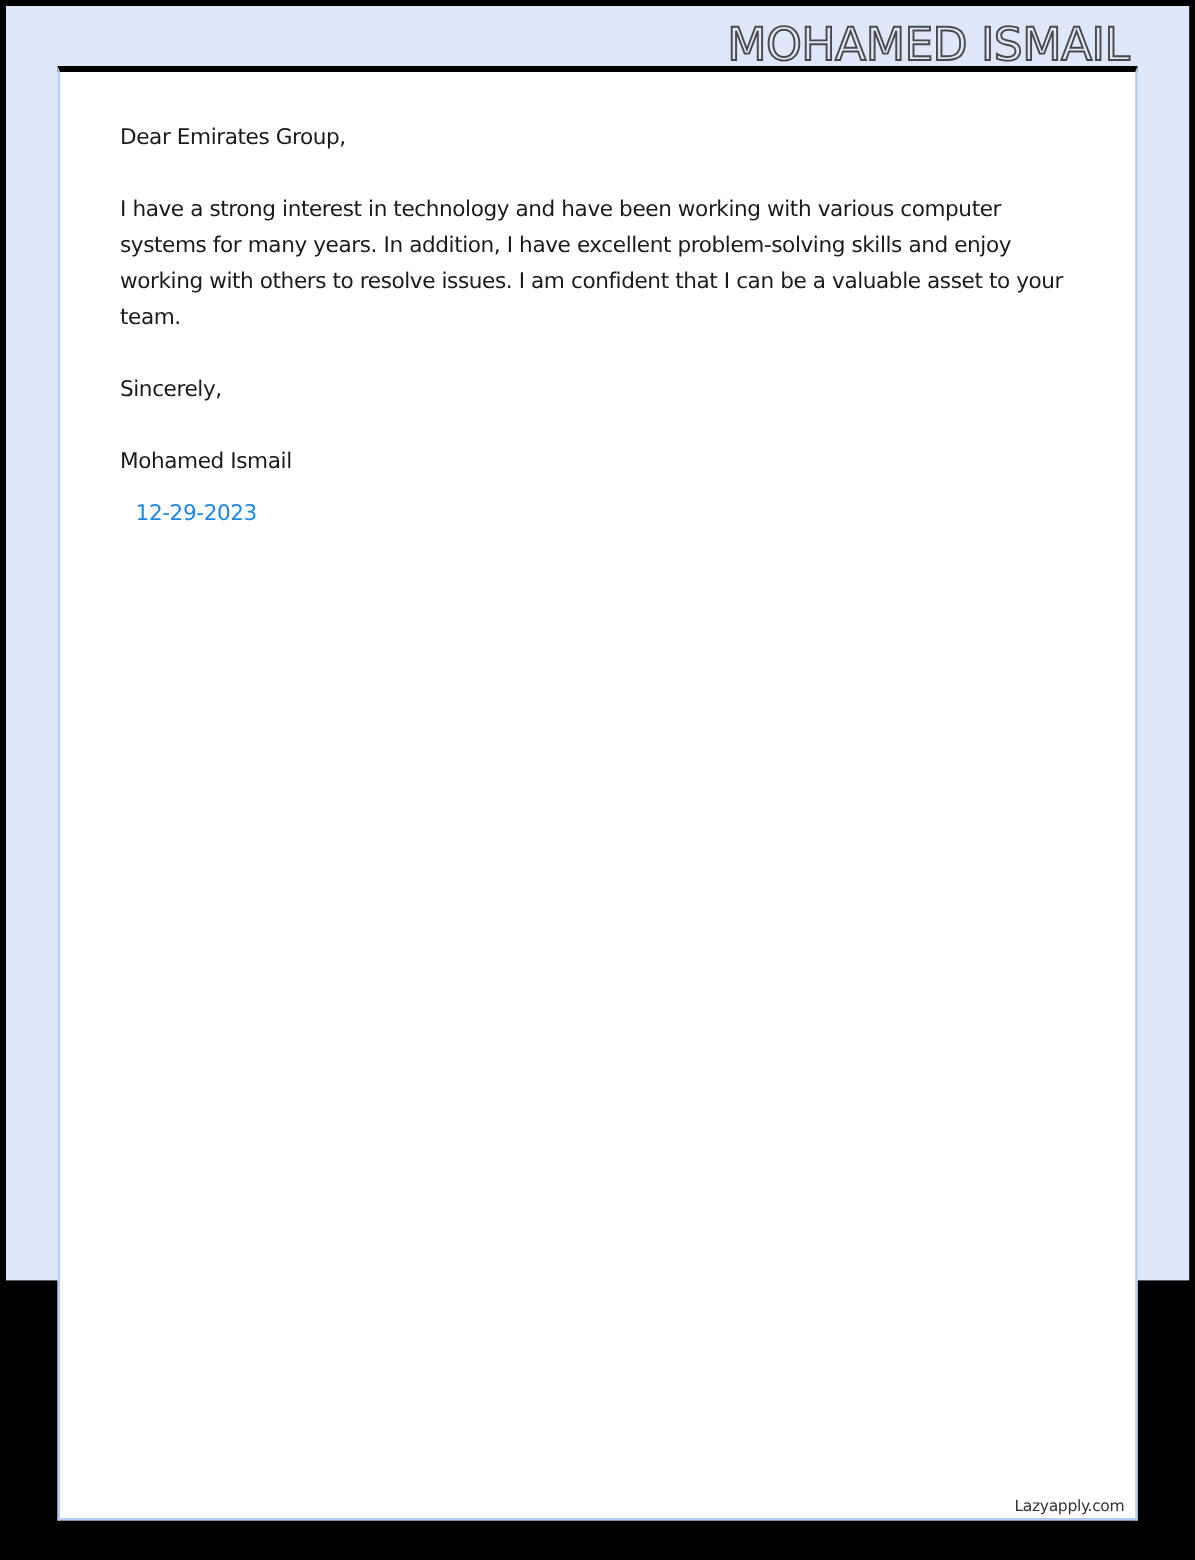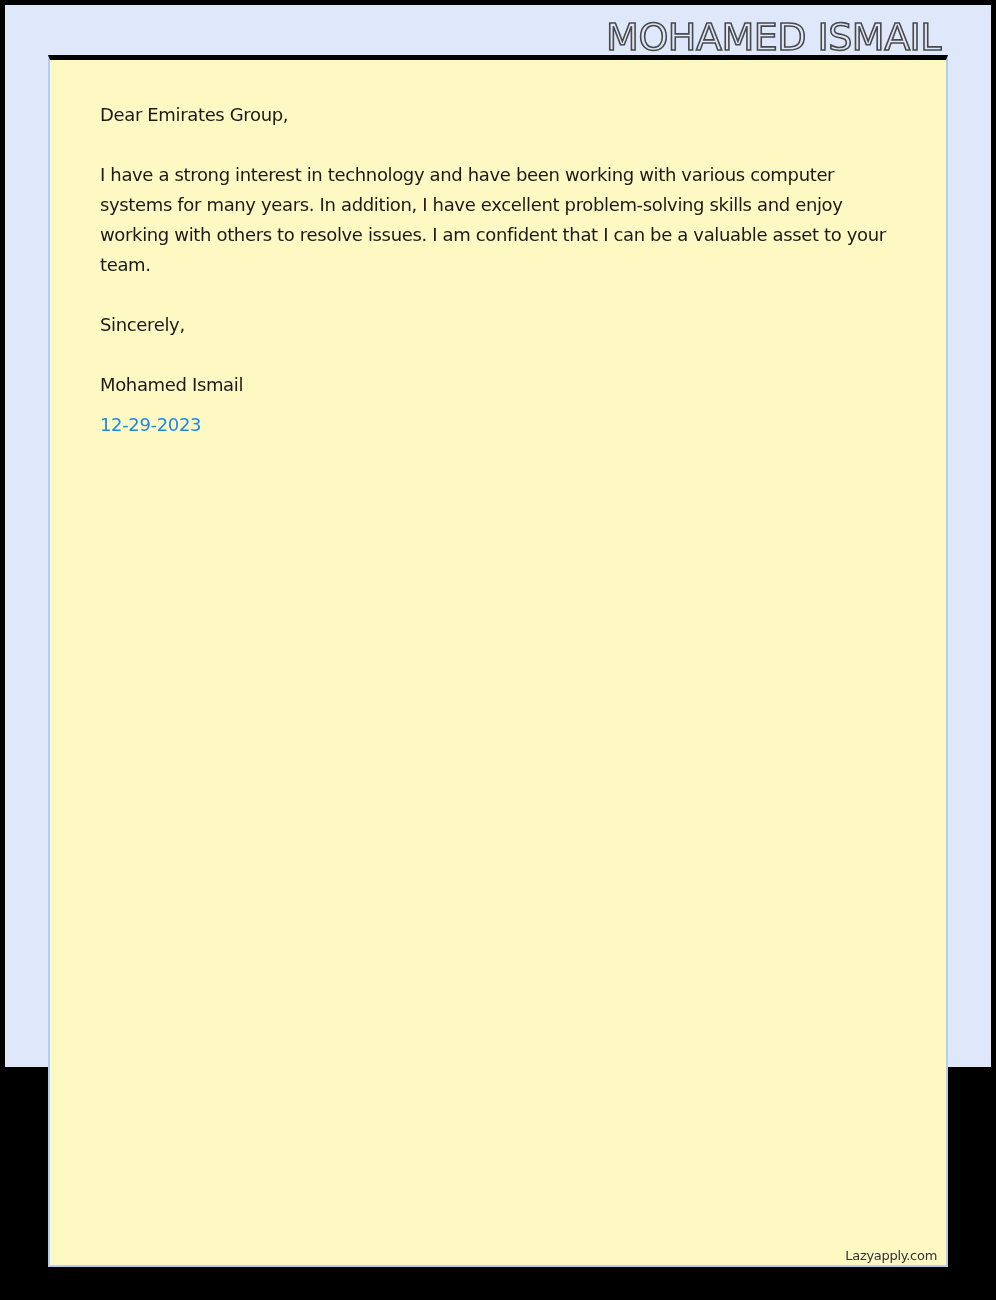--- a/index.html
+++ b/index.html
@@ -33,21 +33,21 @@
       color: #dfe7fb;
       -webkit-text-stroke: 1.6px #4a4a4a;
       white-space: nowrap;
     }
     .paper {
       position: absolute;
       left: 43px;
       top: 50px;
       width: 896px;
       height: 1205px;
-      background: #fef9c3;
+      background: #ffffff;
       border-left: 2px solid #b5cdf5;
       border-right: 2px solid #b5cdf5;
       border-bottom: 2px solid #b5cdf5;
       border-top: 5px solid #000000;
       box-sizing: content-box;
     }
     .letter {
       position: absolute;
       left: 50px;
       top: 40px;
@@ -59,21 +59,21 @@
       letter-spacing: -0.35px;
     }
     .letter p {
       margin: 0 0 30px 0;
     }
     .letter p.signature {
       margin-bottom: 10px;
     }
     .letter .date {
       color: #1e88e5;
-      margin: 0;
+      margin: 13px;
     }
     .footer-brand {
       position: absolute;
       right: 9px;
       bottom: 2px;
       font-family: "DejaVu Sans", sans-serif;
       font-size: 13px;
       color: #333333;
       letter-spacing: -0.3px;
     }

